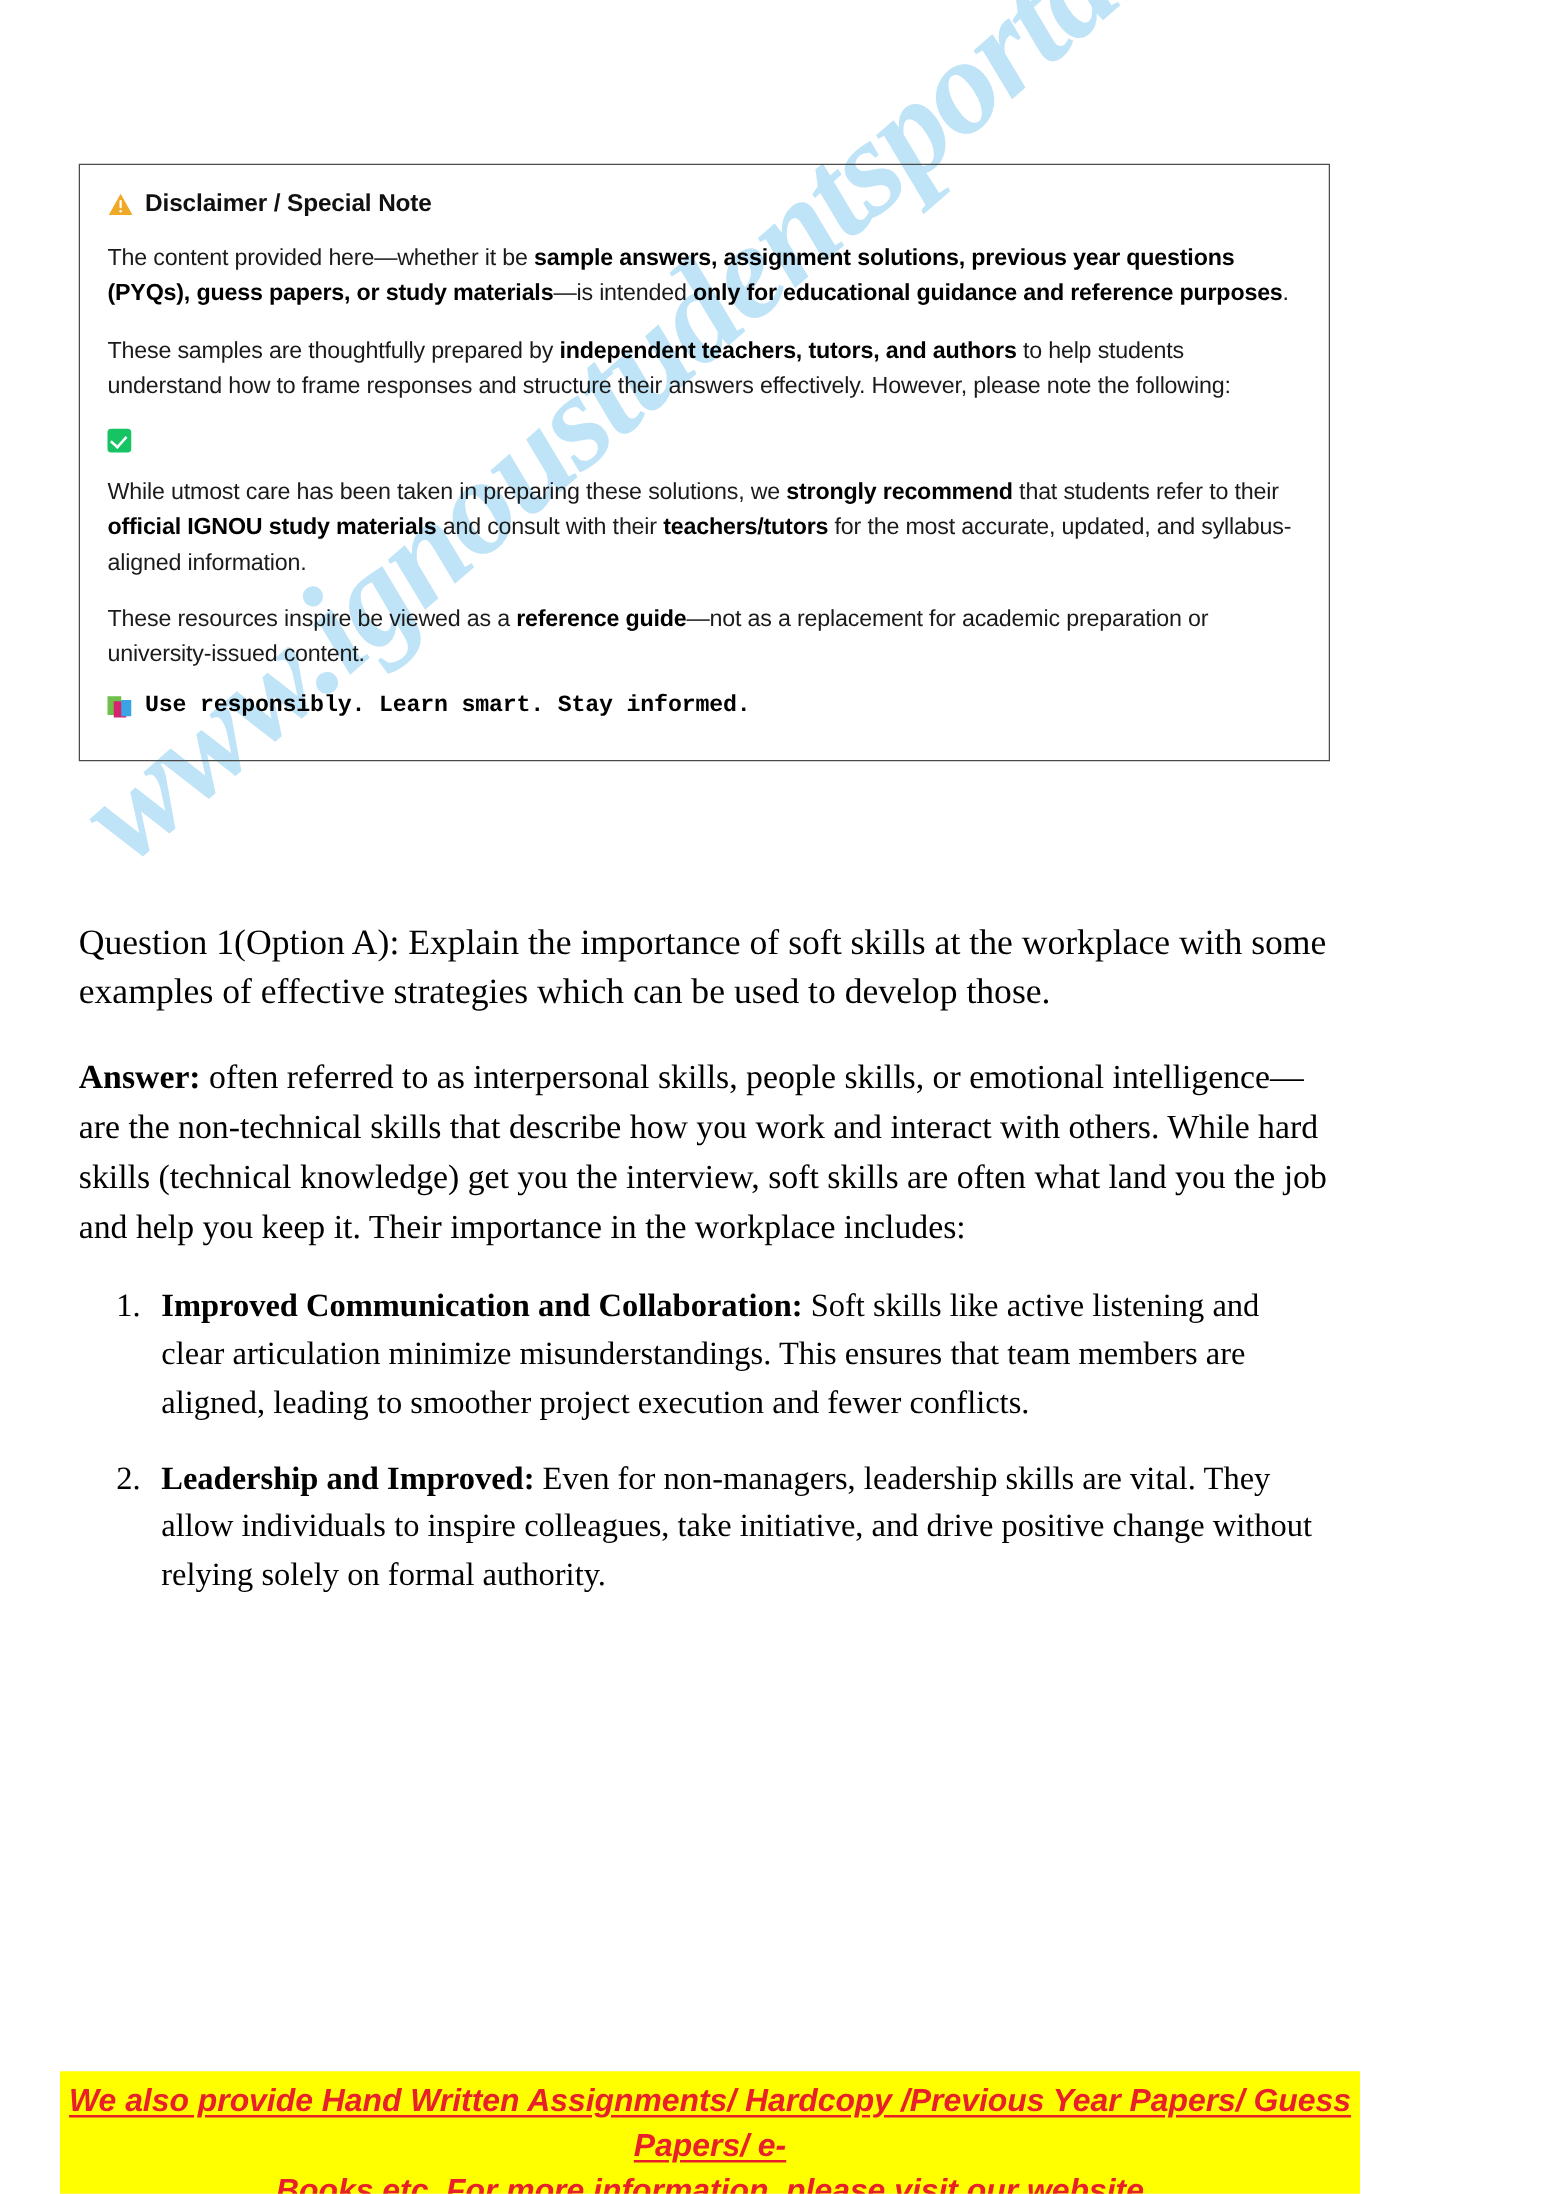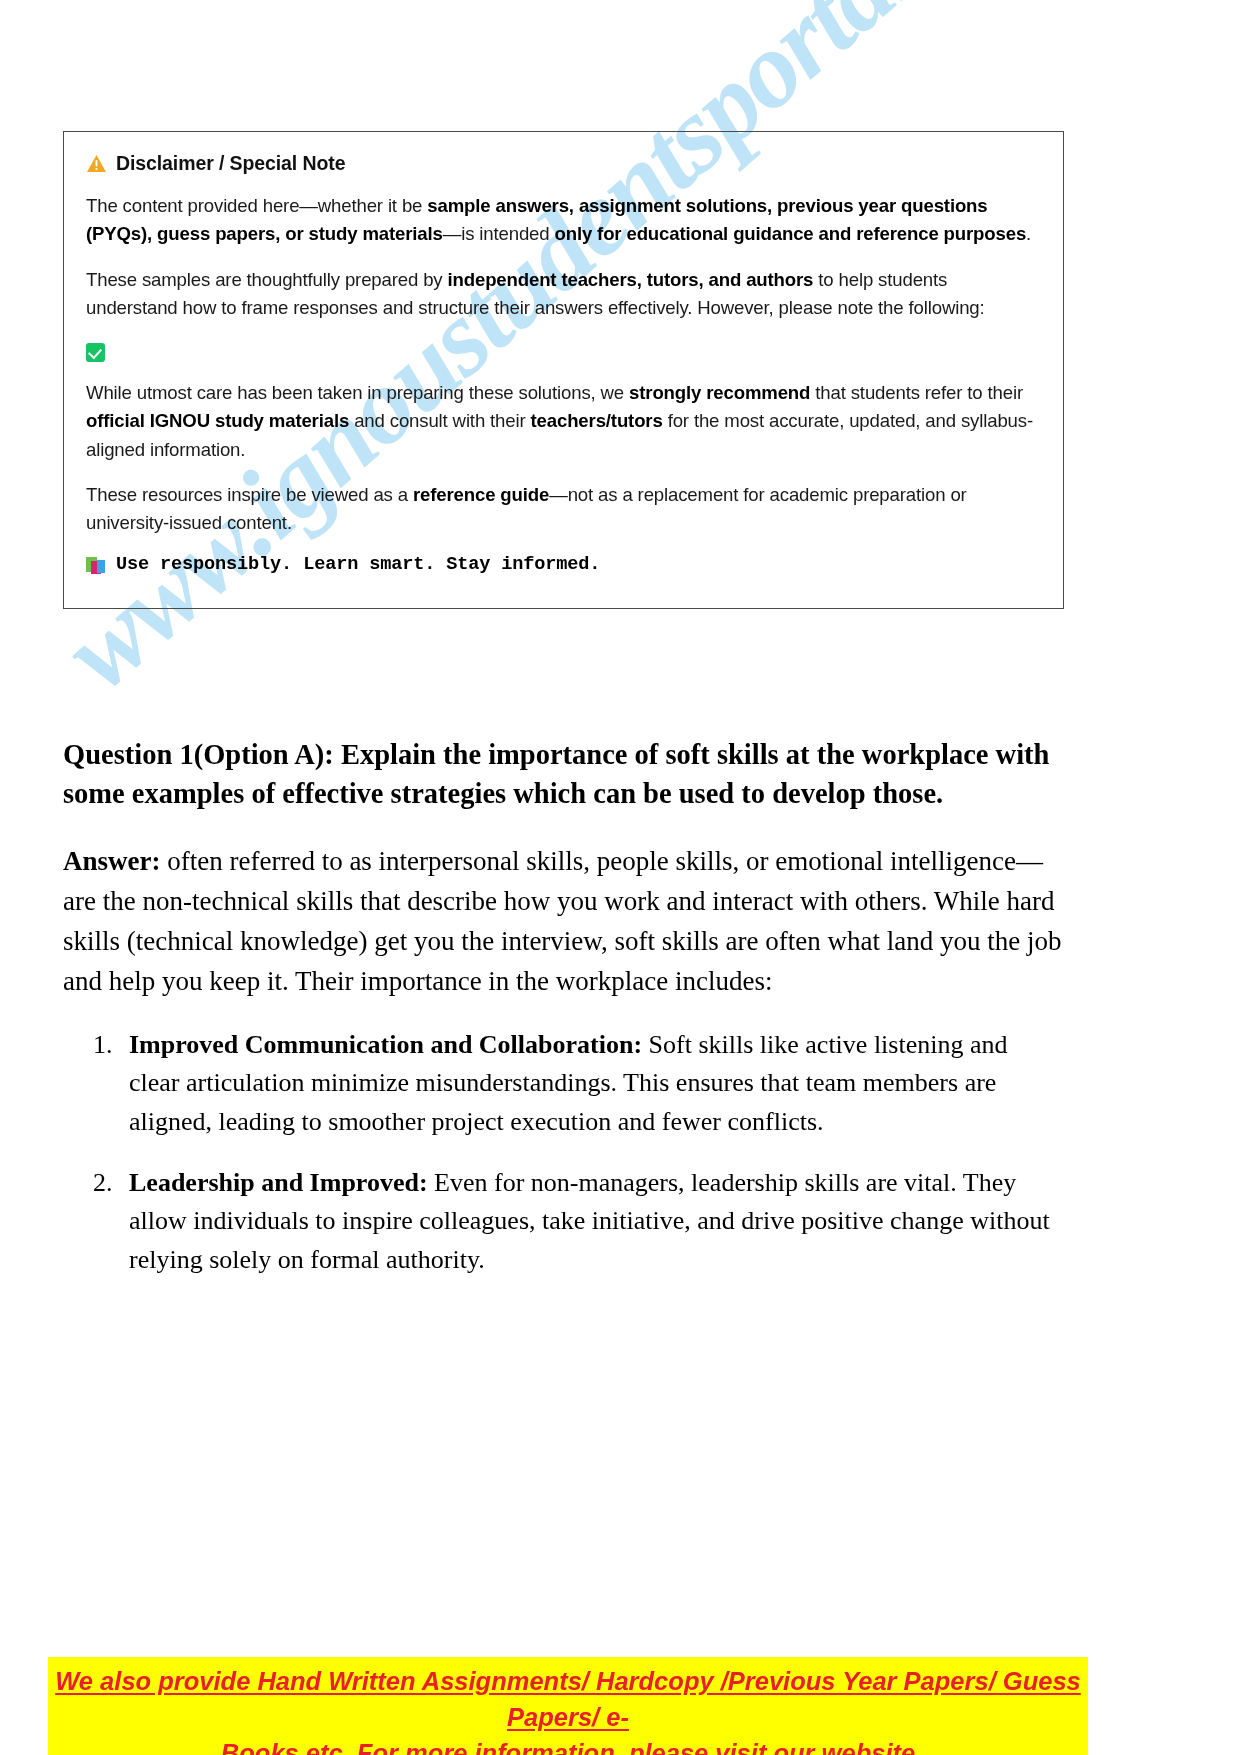--- a/index.html
+++ b/index.html
@@ -158,21 +158,21 @@
   .qa {
     position: absolute;
     left: 63px;
     top: 735px;
     width: 1000px;
     font-family: "Liberation Serif", serif;
     color: #000;
   }
   .question {
     font-size: 28.5px;
-    font-weight: 700;
+    font-weight: 400;
     line-height: 1.38;
     margin: 0 0 27px 0;
   }
   .answer {
     font-size: 27px;
     line-height: 1.49;
     margin: 0 0 24px 0;
     text-align: left;
   }
   .answer b { font-weight: 700; }

